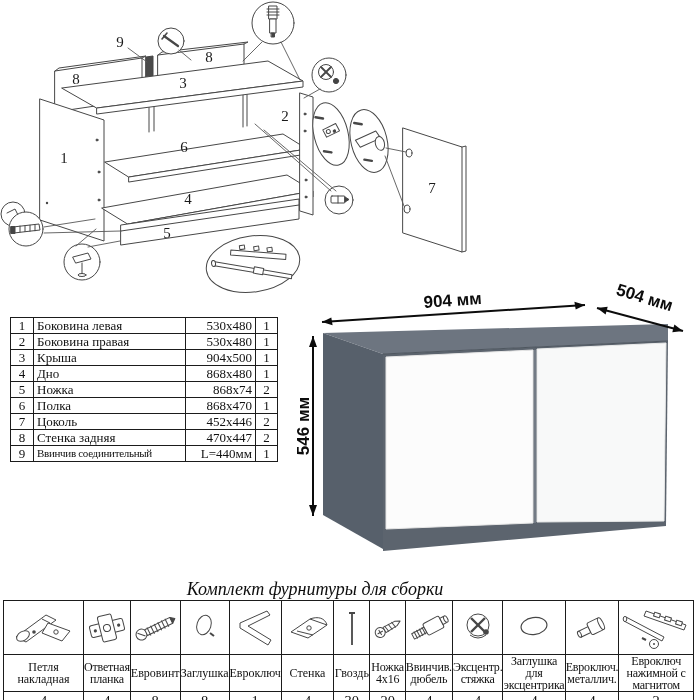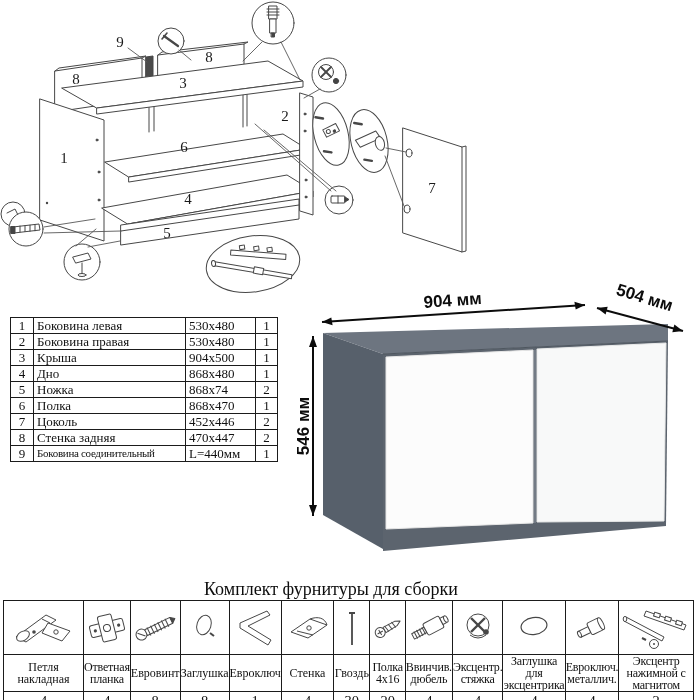--- a/index.html
+++ b/index.html
@@ -8,30 +8,30 @@
 
   
   #exploded { position:absolute; left:0; top:0; }
   .part-label { font-family:"Liberation Serif", serif; font-size:15px; fill:#1a1a1a; }
 
   
   .parts-table { position:absolute; left:10px; top:317px; border-collapse:collapse; }
   .parts-table td { border:1px solid #1b1b1b; font-size:13px; line-height:1; padding:1px 3px; height:16px; white-space:nowrap; }
   .parts-table .c-num { width:23px; text-align:center; }
   .parts-table .c-name { width:152px; text-align:left; }
-  .parts-table .c-size { width:70px; text-align:left; }
+  .parts-table .c-size { width:70px; text-align:right; }
   .parts-table .c-qty { width:22px; text-align:center; }
   .parts-table tr.condensed .c-name { font-size:11px; letter-spacing:-0.3px; }
 
   
   #cabinet { position:absolute; left:295px; top:283px; }
   .dim-label { font-family:"Liberation Sans", sans-serif; font-weight:bold; font-size:17px; fill:#0c0c0c; }
 
   
-  .hw-title { position:absolute; top:579px; left:16px; width:630px; text-align:center; font-size:18px; color:#0d0d0d; }
+  .hw-title { position:absolute; top:579px; left:0; width:630px; text-align:center; font-size:18px; color:#0d0d0d;font-style:italic; }
   .hw-table { position:absolute; left:3px; top:600px; border-collapse:collapse; table-layout:fixed; }
   .hw-table td { border:1px solid #1b1b1b; text-align:center; vertical-align:middle; padding:0; overflow:hidden; }
   .hw-icon-cell { height:54px; }
   .hw-icon-cell svg { display:block; margin:0 auto; }
   .hw-name { height:21px; font-size:12px; line-height:1.0; }
   .hw-name.small { font-size:12px; letter-spacing:-0.2px; }
   .hw-qty { height:19px; font-size:14.5px; }
 </style>
 </head>
 <body>
@@ -251,21 +251,21 @@
           <td class="c-qty">2</td>
         </tr>
       <tr>
           <td class="c-num">8</td>
           <td class="c-name">Стенка задняя</td>
           <td class="c-size">470x447</td>
           <td class="c-qty">2</td>
         </tr>
       <tr class="condensed">
           <td class="c-num">9</td>
-          <td class="c-name">Боковина соединительный</td>
+          <td class="c-name">Ввинчив соединительный</td>
           <td class="c-size">L=440мм</td>
           <td class="c-qty">1</td>
         </tr>
     </tbody>
   </table>
 
   <svg id="cabinet" width="399" height="297" viewBox="0 0 399 297">
     <polygon points="28,50 373,41 373,58 88,71" fill="#6d7580"></polygon>
     <polygon points="28,50 88,71 88,266 28,232" fill="#57606b"></polygon>
     <polygon points="88,71 373,58 371,243 88,268" fill="#5c646e"></polygon>
@@ -444,26 +444,26 @@
         </td>
       </tr>
       <tr>
         <td class="hw-name">Петля накладная</td>
         <td class="hw-name small">Ответная планка</td>
         <td class="hw-name">Евровинт</td>
         <td class="hw-name">Заглушка</td>
         <td class="hw-name">Евроключ</td>
         <td class="hw-name">Стенка</td>
         <td class="hw-name">Гвоздь</td>
-        <td class="hw-name small">Полка 4x16</td>
+        <td class="hw-name small">Ножка 4x16</td>
         <td class="hw-name small">Ввинчив. дюбель</td>
         <td class="hw-name small">Эксцентр. стяжка</td>
         <td class="hw-name small">Заглушка для эксцентрика</td>
         <td class="hw-name small">Евроключ. металлич.</td>
-        <td class="hw-name small">Эксцентр нажимной с магнитом</td>
+        <td class="hw-name small">Евроключ нажимной с магнитом</td>
       </tr>
       <tr>
         <td class="hw-qty">4</td>
         <td class="hw-qty">4</td>
         <td class="hw-qty">8</td>
         <td class="hw-qty">8</td>
         <td class="hw-qty">1</td>
         <td class="hw-qty">4</td>
         <td class="hw-qty">30</td>
         <td class="hw-qty">20</td>

